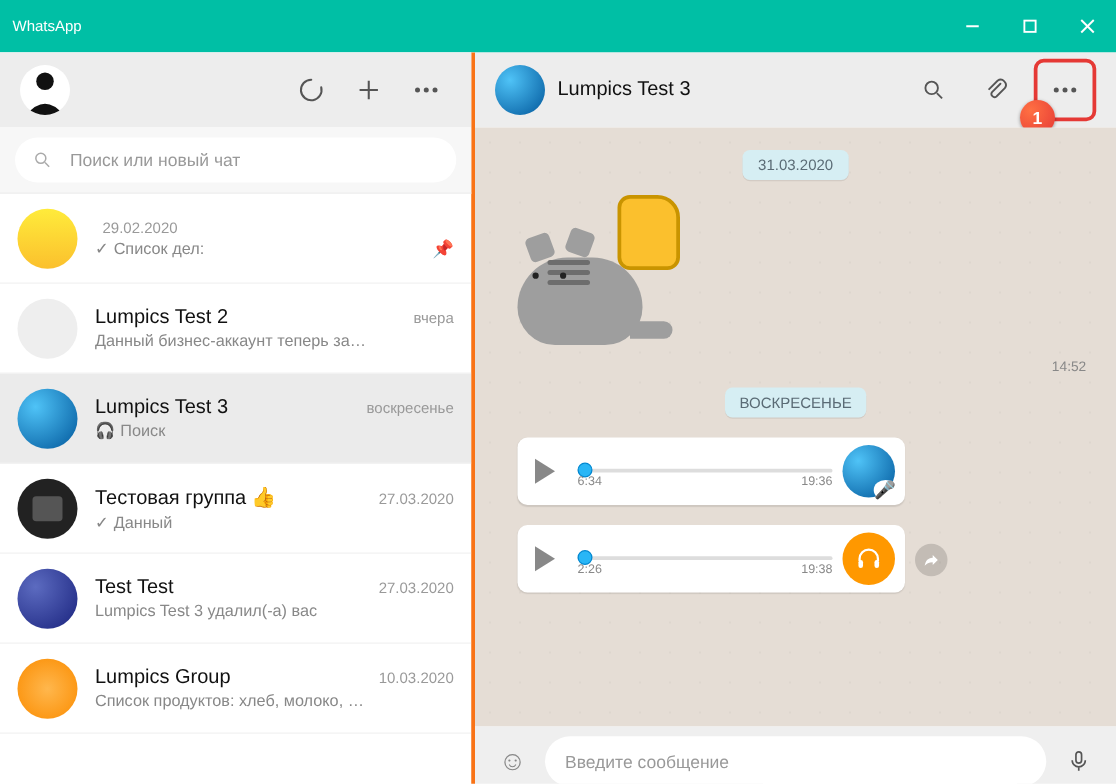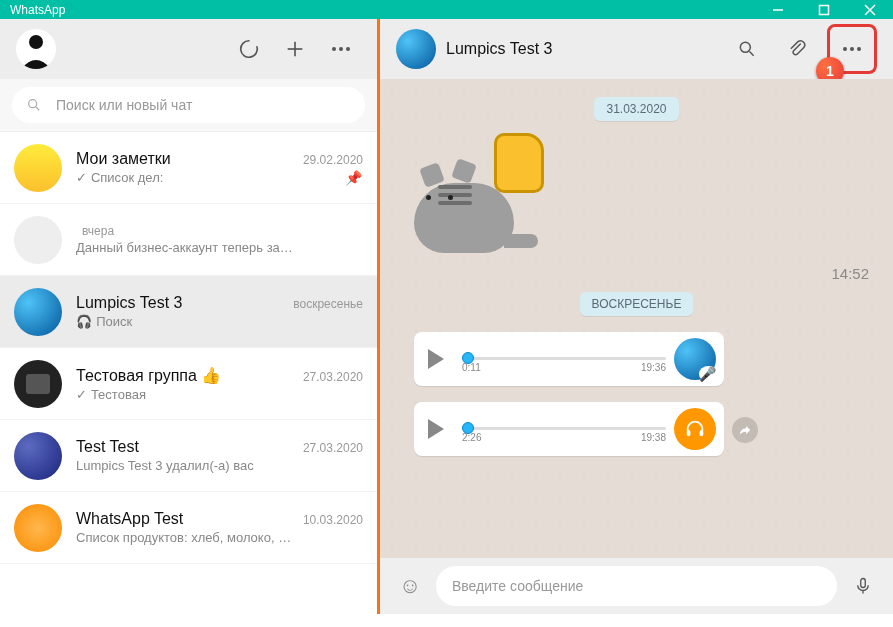--- a/index.html
+++ b/index.html
@@ -1,19 +1,19 @@
 <!DOCTYPE html>
 <html><head>
 <meta charset="utf-8">
 <style>
 * { box-sizing: border-box; margin: 0; padding: 0; font-family: -apple-system, "Segoe UI", Helvetica, Arial, sans-serif; }
 body { width: 893px; height: 627px; background: #fff; overflow: hidden; position: relative; }
 
 
-.titlebar { height: 19px; background: #00bfa5; display: flex; align-items: center; padding: 0 0 0 10px; color: #fff; font-size: 12px; }
+.titlebar { height: 42px; background: #00bfa5; display: flex; align-items: center; padding: 0 0 0 10px; color: #fff; font-size: 12px; }
 .titlebar .spacer { flex: 1; }
 .winbtn { width: 46px; height: 32px; display: flex; align-items: center; justify-content: center; color: #fff; cursor: pointer; }
 
 
 .main { display: flex; height: calc(100% - 32px); }
 .sidebar { width: 380px; display: flex; flex-direction: column; border-right: 3px solid #f97316; background: #fff; }
 .conversation { flex: 1; display: flex; flex-direction: column; position: relative; }
 
 
 .sb-header { height: 60px; background: #ededed; display: flex; align-items: center; padding: 0 16px; gap: 6px; }
@@ -60,21 +60,21 @@
 .sticker { width: 140px; height: 130px; position: relative; margin-left: 10px; }
 .catbody { position: absolute; bottom: 10px; left: 0; width: 100px; height: 70px; background: #9e9e9e; border-radius: 40px 40px 30px 30px; }
 .catear { position: absolute; width: 20px; height: 20px; background: #9e9e9e; border-radius: 4px; }
 .catear.l { top: 32px; left: 8px; transform: rotate(-20deg); }
 .catear.r { top: 28px; left: 40px; transform: rotate(20deg); }
 .catstripe { position: absolute; top: 52px; left: 24px; width: 34px; height: 4px; background: #6d6d6d; border-radius: 2px; box-shadow: 0 8px 0 #6d6d6d, 0 16px 0 #6d6d6d; }
 .cateye { position: absolute; top: 62px; width: 5px; height: 5px; background: #222; border-radius: 50%; }
 .cateye.l { left: 12px; } .cateye.r { left: 34px; }
 .cattail { position: absolute; bottom: 15px; left: 90px; width: 34px; height: 14px; background: #9e9e9e; border-radius: 0 10px 10px 0; }
 .thumb { position: absolute; top: 0; left: 80px; width: 50px; height: 60px; background: #fbc02d; border-radius: 10px 18px 10px 10px; border: 3px solid #c99400; }
-.msgtime { font-size: 15px; color: #888; margin: 2px 0 10px 68px; }
+.msgtime { font-size: 11px; color: #888; margin: 2px 0 10px 68px; }
 
 
 .voice { width: 310px; height: 54px; background: #fff; border-radius: 8px; margin: 4px 0 6px 10px; display: flex; align-items: center; padding: 0 8px 0 14px; box-shadow: 0 1px 1px rgba(0,0,0,.1); position: relative; gap: 8px; }
 .play { width: 0; height: 0; border-left: 16px solid #888; border-top: 10px solid transparent; border-bottom: 10px solid transparent; cursor: pointer; }
 .track { flex: 1; position: relative; height: 24px; }
 .trackline { position: absolute; top: 10px; left: 10px; right: 0; height: 3px; background: #ddd; border-radius: 2px; }
 .knob { position: absolute; top: 5px; left: 10px; width: 12px; height: 12px; background: #29b6f6; border-radius: 50%; border: 1px solid #0288d1; }
 .vt-left { position: absolute; bottom: -2px; left: 10px; font-size: 10px; color: #888; }
 .vt-right { position: absolute; bottom: -2px; right: 0; font-size: 10px; color: #888; margin-left: 44px; }
 .vavatar { width: 42px; height: 42px; border-radius: 50%; background: #ccc; position: relative; display: flex; align-items: center; justify-content: center; }
@@ -155,35 +155,35 @@
         <input placeholder="Поиск или новый чат" style="">
       </div>
     </div>
 
     <div class="chatlist">
 
       <div class="chatitem">
         <div class="ci-av" style="background:linear-gradient(#ffeb3b,#fbc02d)"></div>
         <div class="ci-body">
           <div class="ci-top">
-              <div class="ci-name">Мои заметки</div>
               <div class="ci-time">29.02.2020</div>
             </div>
           <div class="ci-sub">
               <span>✓ </span>
               <span>Список дел:</span>
               <span class="pin">📌</span>
             </div>
         </div>
       </div>
 
       <div class="chatitem">
         <div class="ci-av" style="background:#eee"></div>
         <div class="ci-body">
           <div class="ci-top">
+              <div class="ci-name">Lumpics Test 2</div>
               <div class="ci-time">вчера</div>
             </div>
           <div class="ci-sub">
               <span>Данный бизнес-аккаунт теперь за…</span>
             </div>
         </div>
       </div>
 
       <div class="chatitem active">
         <div class="ci-av" style="background:radial-gradient(circle at 30% 30%,#4fc3f7,#01579b)"></div>
@@ -203,21 +203,21 @@
         <div class="ci-av" style="background:#222;display:flex;align-items:center;justify-content:center">
             <div style="width:24px;height:20px;background:#555;border-radius:3px"></div>
           </div>
         <div class="ci-body">
           <div class="ci-top">
               <div class="ci-name">Тестовая группа 👍</div>
               <div class="ci-time">27.03.2020</div>
             </div>
           <div class="ci-sub">
               <span>✓ </span>
-              <span>Тестовая</span>
+              <span>Данный</span>
             </div>
         </div>
       </div>
 
       <div class="chatitem">
         <div class="ci-av" style="background:radial-gradient(circle at 30% 30%,#5c6bc0,#1a237e)"></div>
         <div class="ci-body">
           <div class="ci-top">
               <div class="ci-name">Test Test</div>
               <div class="ci-time">27.03.2020</div>
@@ -225,21 +225,21 @@
           <div class="ci-sub">
               <span>Lumpics Test 3 удалил(-а) вас</span>
             </div>
         </div>
       </div>
 
       <div class="chatitem">
         <div class="ci-av" style="background:radial-gradient(circle,#ffb74d,#fb8c00)"></div>
         <div class="ci-body">
           <div class="ci-top">
-              <div class="ci-name">WhatsApp Test</div>
+              <div class="ci-name">Lumpics Group</div>
               <div class="ci-time">10.03.2020</div>
             </div>
           <div class="ci-sub">
               <span>Список продуктов: хлеб, молоко, …</span>
             </div>
         </div>
       </div>
     </div>
   </div>
 
@@ -291,21 +291,21 @@
       <div class="msgtime">14:52</div>
 
       <div class="datechip">ВОСКРЕСЕНЬЕ</div>
 
       <div style="display:flex;align-items:center">
         <div class="voice">
           <div class="play"></div>
           <div class="track">
             <div class="trackline"></div>
               <div class="knob"></div>
-            <div class="vt-left">0:11</div>
+            <div class="vt-left">6:34</div>
             <div class="vt-right">19:36</div>
           </div>
           <div class="vavatar" style="background:radial-gradient(circle at 30% 30%,#4fc3f7,#01579b)">
             <span class="micbadge">🎤</span>
           </div>
         </div>
       </div>
 
       <div style="display:flex;align-items:center;margin-top:6px">
         <div class="voice">

